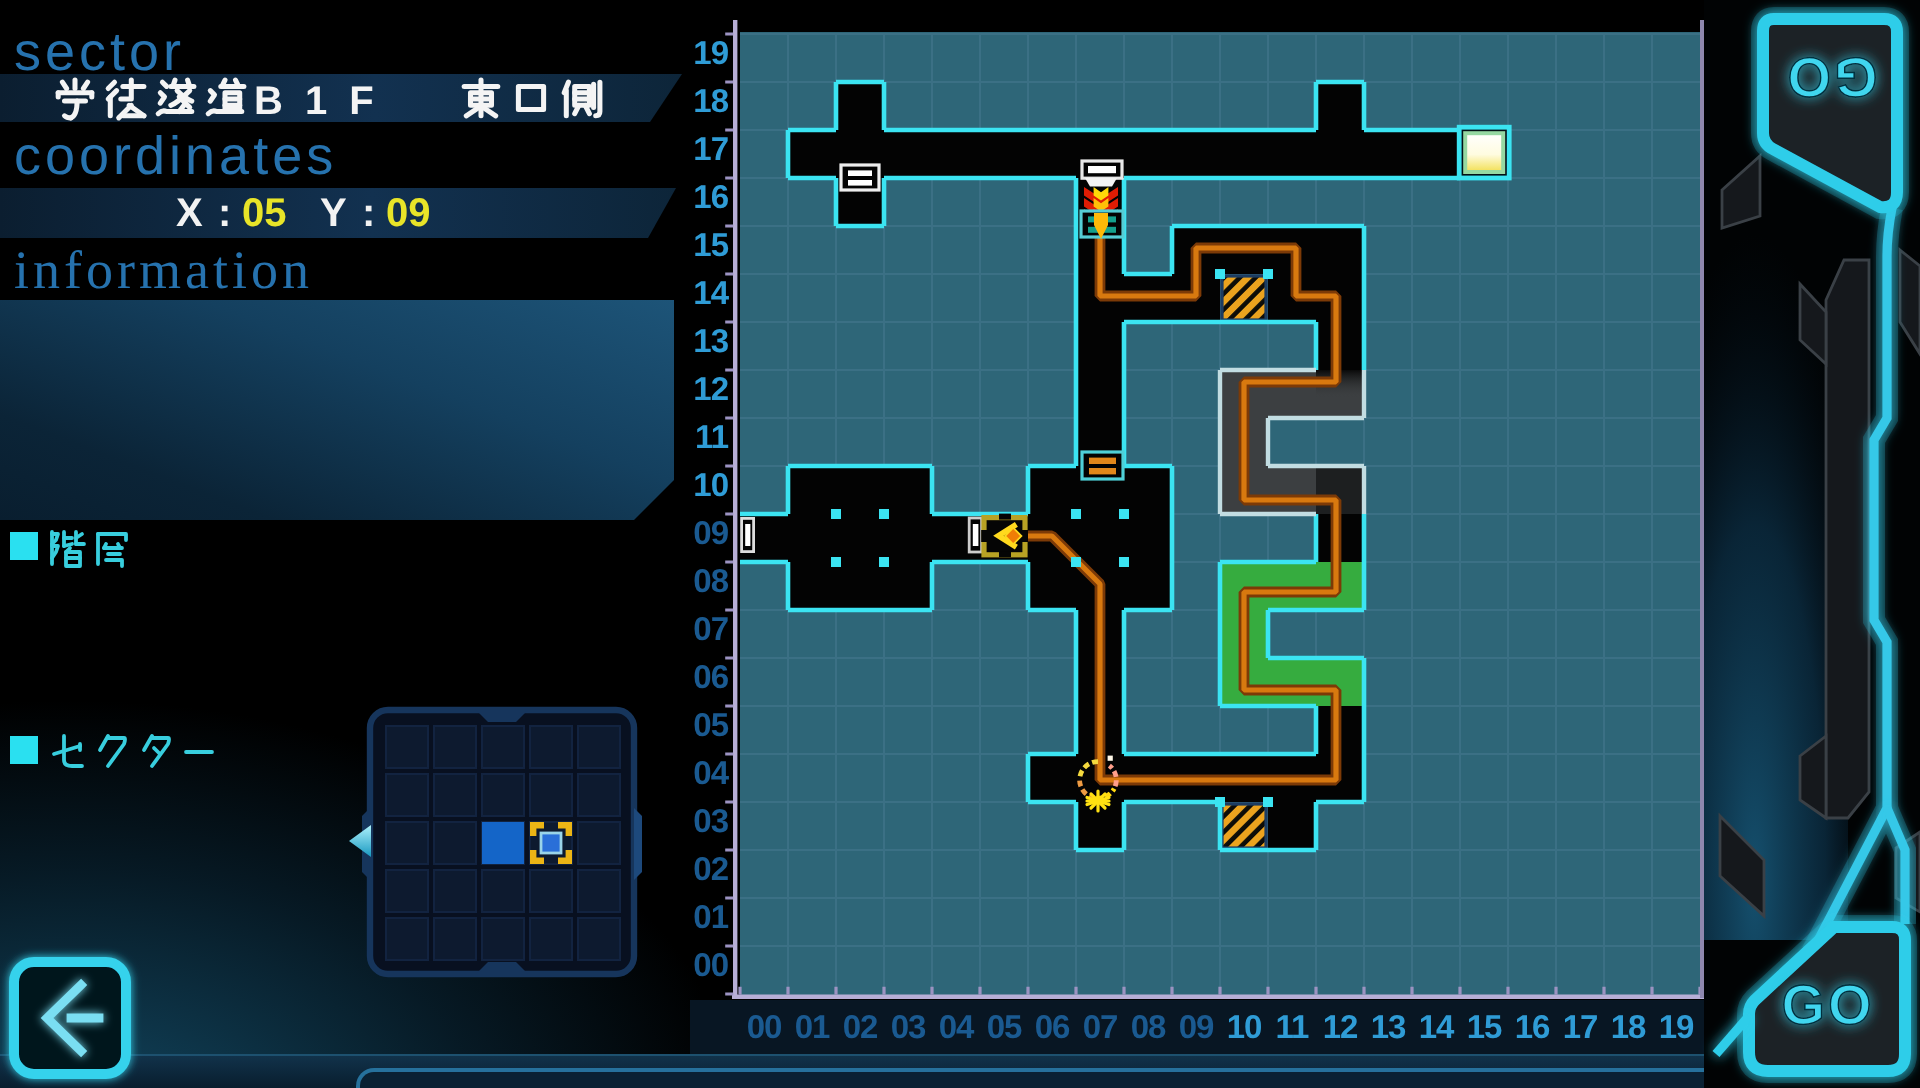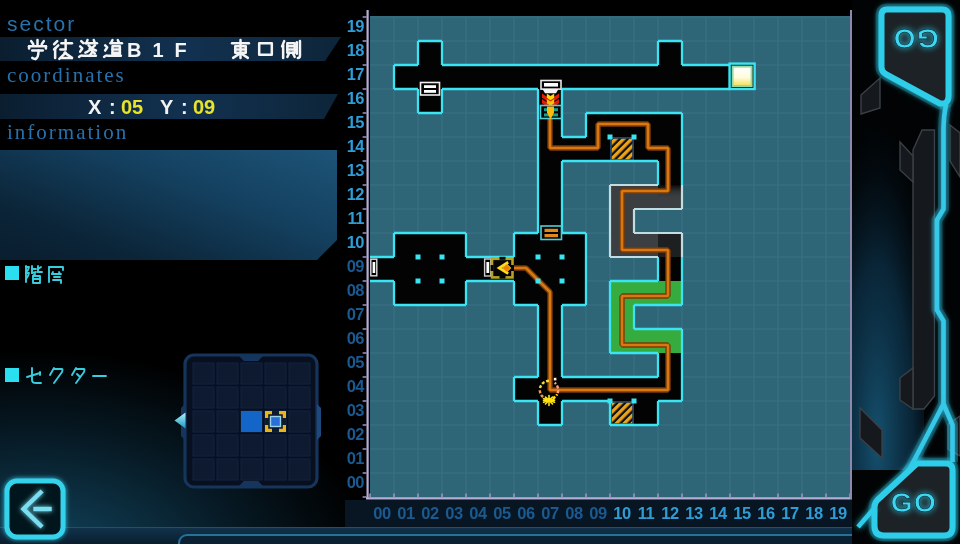--- a/index.html
+++ b/index.html
@@ -1,31 +1,31 @@
 <!DOCTYPE html>
 <html><head><meta charset="utf-8">
 <style>
 html,body{margin:0;padding:0;background:#000;}
 #scr{position:relative;width:960px;height:544px;background:#000;overflow:hidden;
  font-family:"Liberation Sans",sans-serif;}
-.hd{position:absolute;left:7px;color:#2672ae;font-size:21px;letter-spacing:2px;line-height:1;}
+.hd{position:absolute;left:7px;color:#2672ae;font-size:27px;letter-spacing:2px;line-height:1;}
 .bar{position:absolute;left:0;background:linear-gradient(to right,#0b1e30,#123150 55%,#0d2539);}
 </style></head>
 <body>
 <div id="scr">
 
 <div style="position:absolute;left:0;top:300px;width:350px;height:244px;background:radial-gradient(ellipse 470px 310px at 10% 112%,#134b66 0%,rgba(12,46,66,.55) 45%,rgba(0,0,0,0) 72%)"></div>
 
 <div style="position:absolute;left:852px;top:0;width:108px;height:544px;background:#010202"></div>
 
 <div class="hd" style="top:13px;">sector</div>
 
 <div class="bar" style="top:37px;width:341px;height:24px;clip-path:polygon(0 0,341px 0,325px 24px,0 24px);"></div>
 
-<div class="hd" style="top:65px;font-family:Liberation Serif, serif;">coordinates</div>
+<div class="hd" style="top:65px;">coordinates</div>
 
 <div class="bar" style="top:94px;width:338px;height:25px;clip-path:polygon(0 0,338px 0,324px 25px,0 25px);"></div>
 
 <div style="position:absolute;top:96px;left:0;width:345px;height:22px;font-size:20px;font-weight:bold;color:#f2f2f2;">
 <span style="position:absolute;left:88px;">X</span>
       <span style="position:absolute;left:109px;">:</span>
       <span style="position:absolute;left:121px;color:#e8e428;">05</span>
 <span style="position:absolute;left:160px;">Y</span>
       <span style="position:absolute;left:181px;">:</span>
       <span style="position:absolute;left:193px;color:#e8e428;">09</span>

